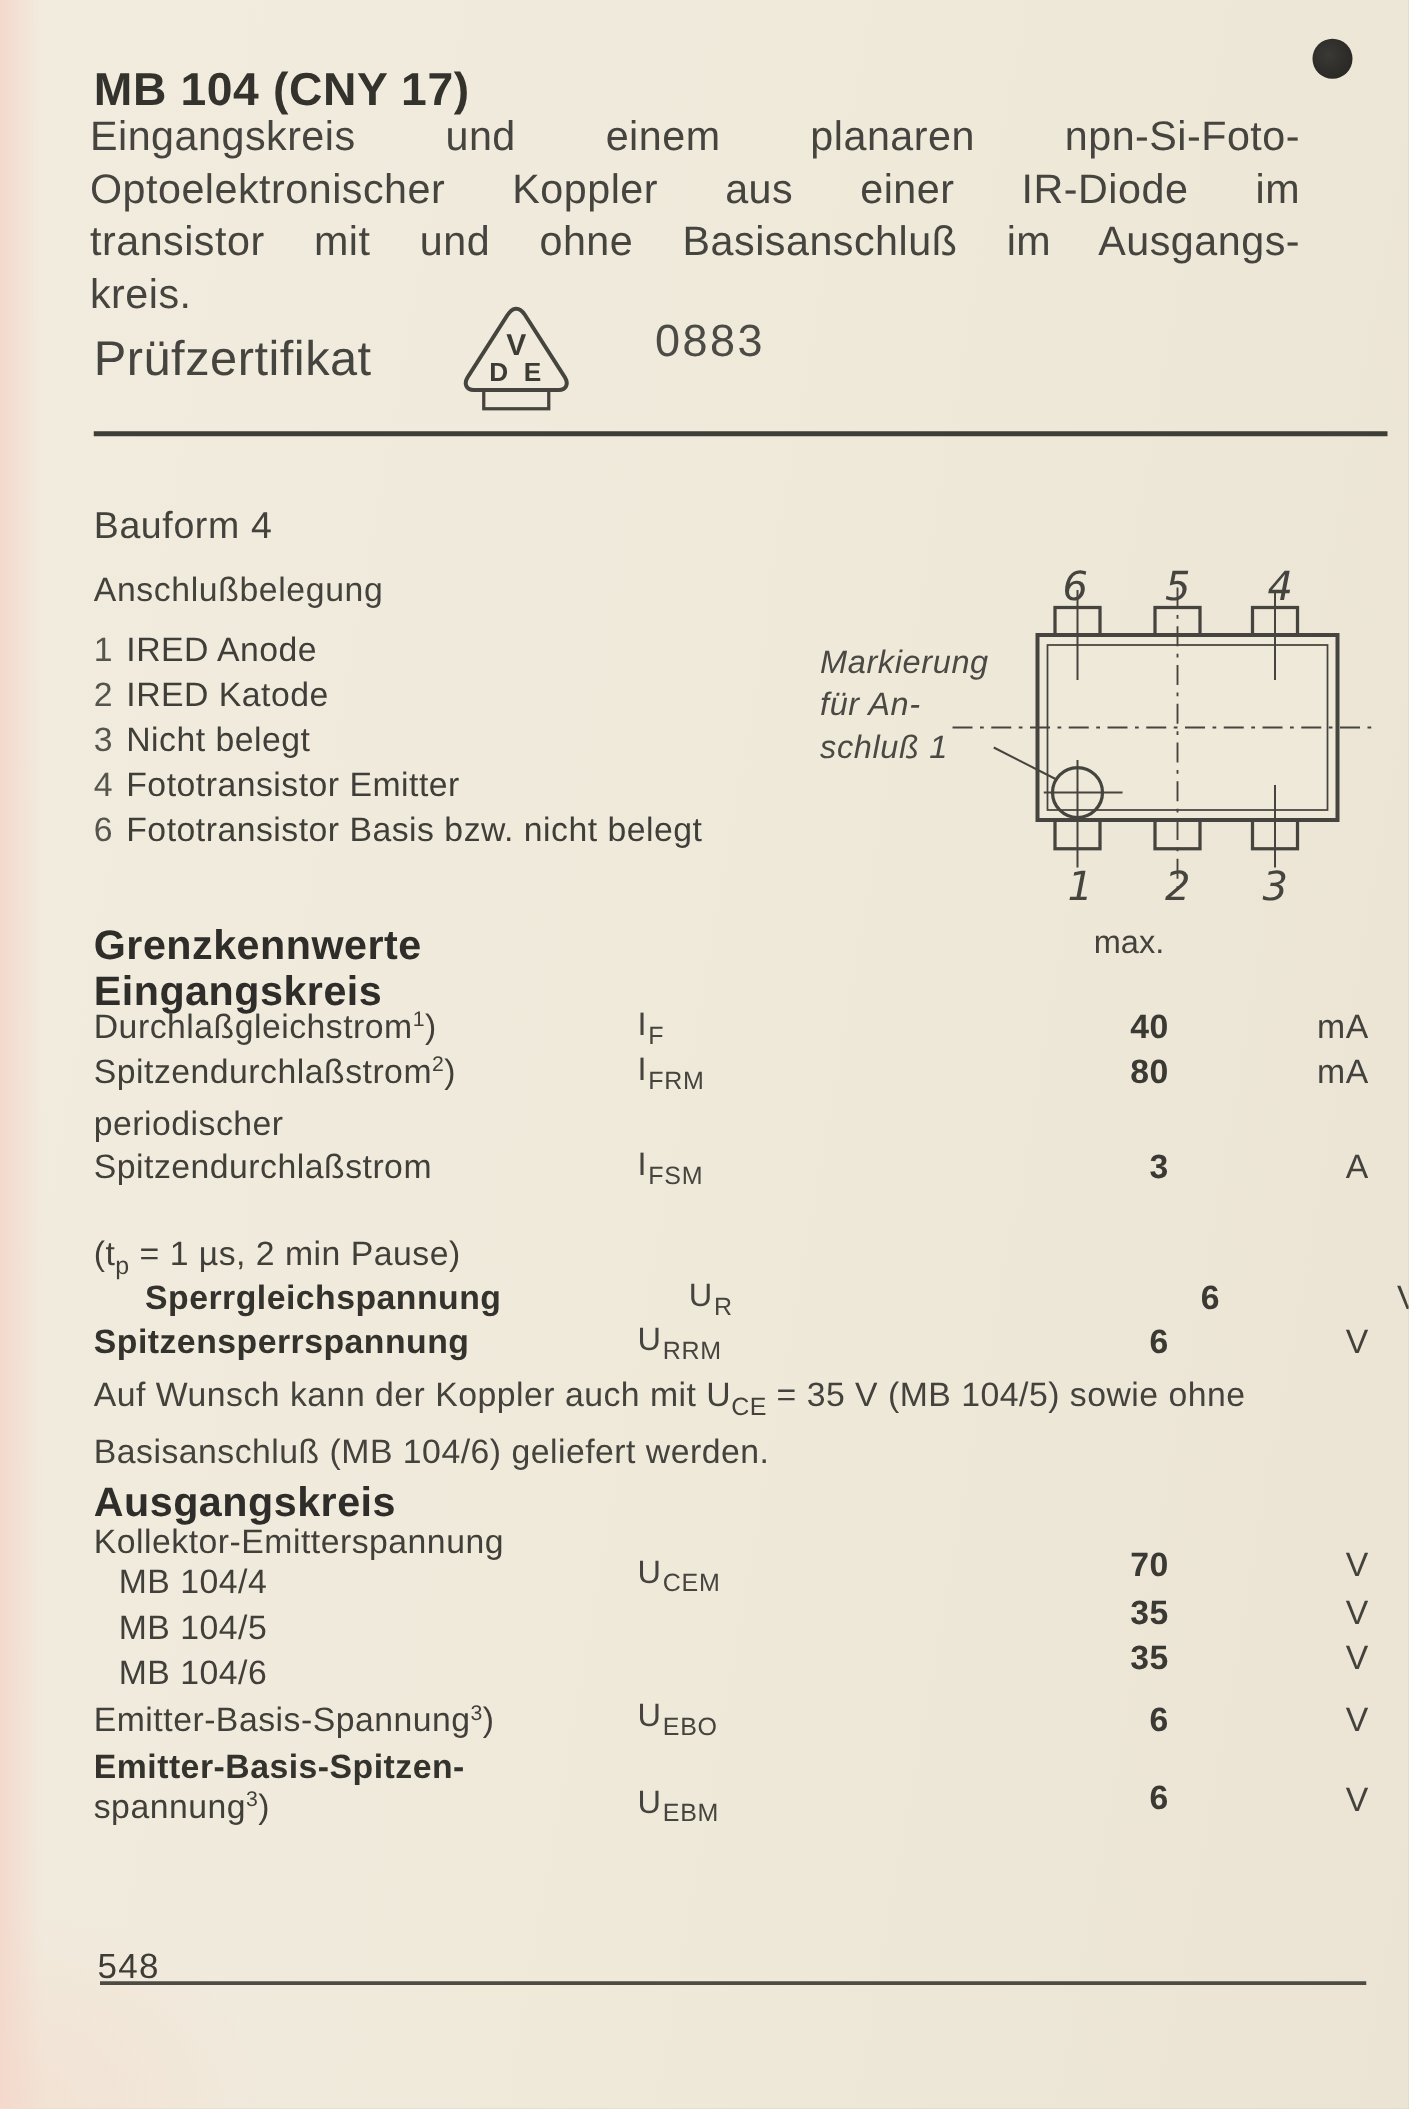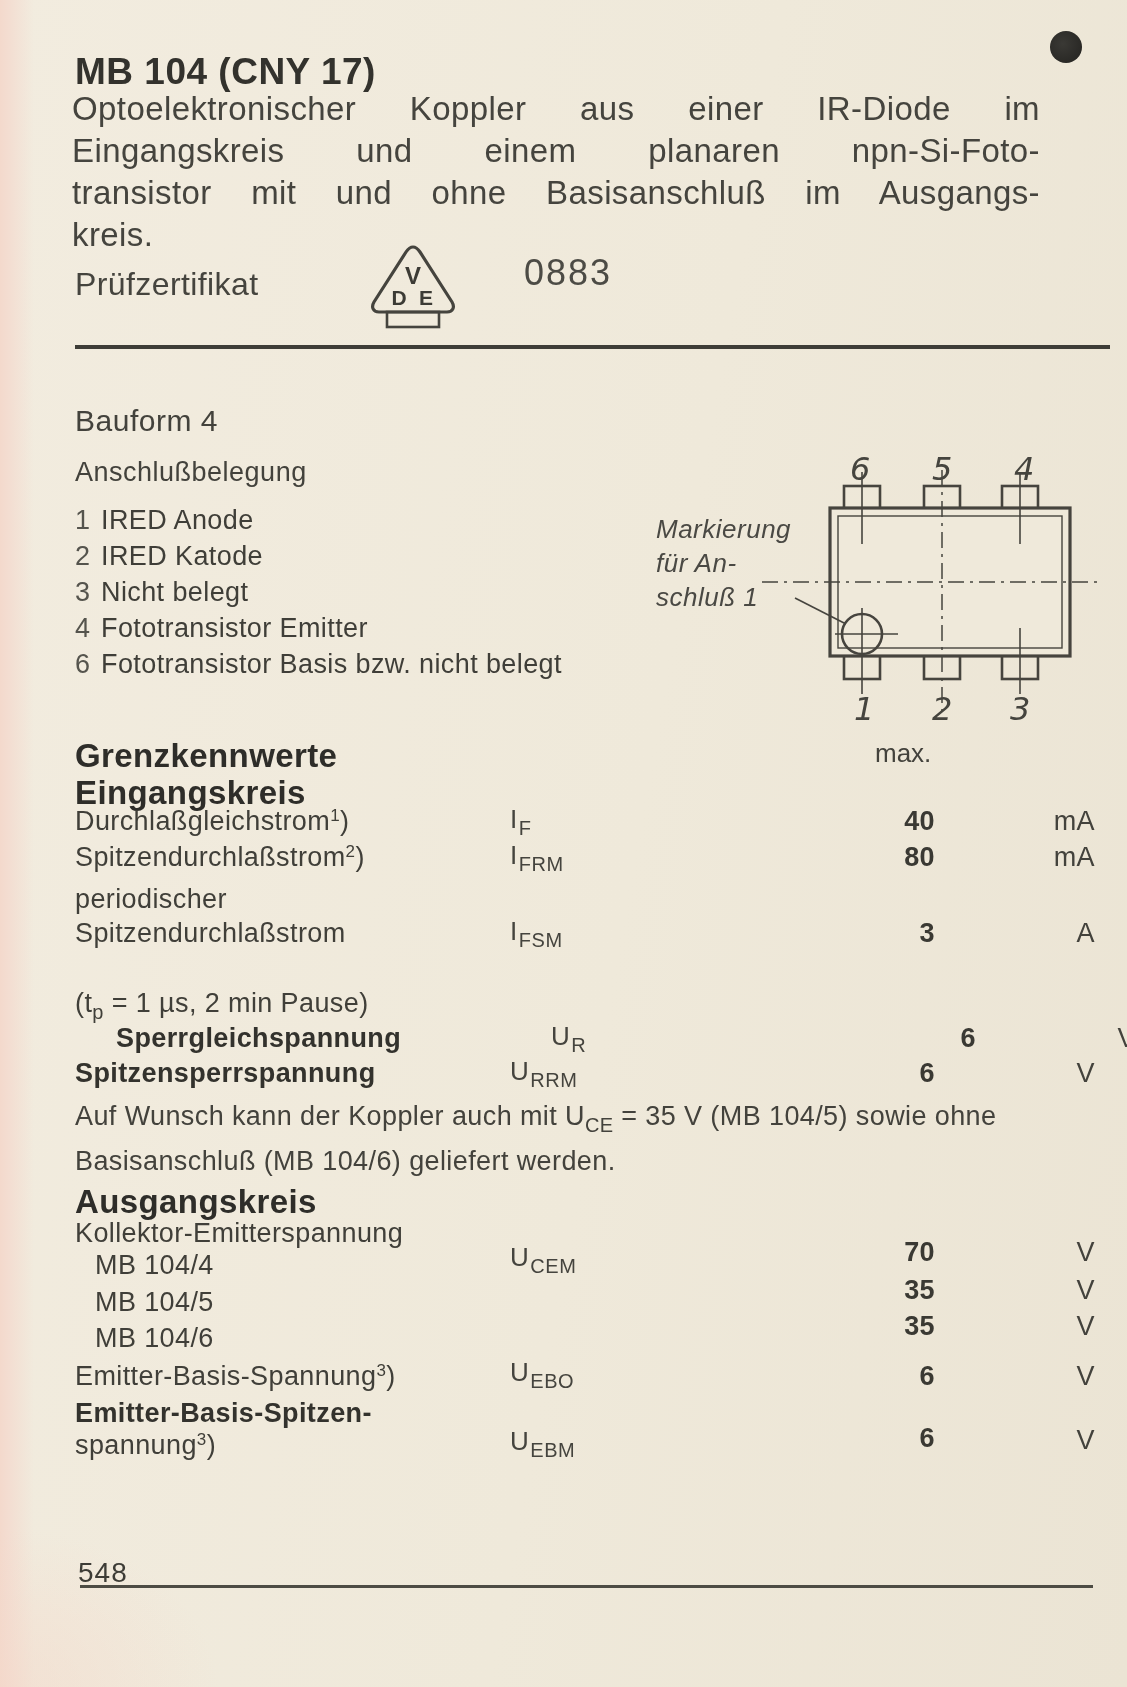--- a/index.html
+++ b/index.html
@@ -19,21 +19,21 @@
   .corner-tint{
     position:absolute;left:0;bottom:0;width:220px;height:160px;
     background:radial-gradient(ellipse at 0% 100%,rgba(244,216,202,.55),rgba(244,216,202,0) 70%);
   }
   .abs{position:absolute;}
   .title{left:75px;top:24px;font-size:37px;font-weight:700;color:#33322d;letter-spacing:.5px;margin-top:27px;}
   .reg-dot{left:1050px;top:31px;width:32px;height:32px;border-radius:50%;
     background:radial-gradient(circle at 40% 40%,#3a3935,#23221f);}
   .para{left:72px;top:88px;width:968px;font-size:33px;line-height:42px;color:#45443e;letter-spacing:.4px;}
   .para .jline{text-align:justify;text-align-last:justify;}
-  .cert-label{left:75px;top:266px;font-size:32px;color:#45443e;letter-spacing:.4px;}
+  .cert-label{left:75px;top:266px;font-size:39px;color:#45443e;letter-spacing:.4px;}
   .vde{left:366px;top:242px;width:94px;height:92px;}
   .cert-num{left:524px;top:252px;font-size:36px;color:#4c4b45;letter-spacing:2px;}
   .rule-top{left:75px;top:345px;width:1035px;height:4px;background:#3e3d37;}
   .rule-bottom{left:80px;top:1585px;width:1013px;height:3px;background:#4d4c44;}
   .bauform{left:75px;top:404px;font-size:30px;color:#43423c;letter-spacing:.5px;}
   .pinout-h{left:75px;top:457px;font-size:27px;color:#43423c;letter-spacing:.5px;}
   .pinlist{left:75px;top:502px;font-size:27px;line-height:36px;letter-spacing:.4px;}
   .pinlist .pin{height:36px;}
   .pinlist .num{display:inline-block;width:26px;color:#55544d;}
   .pinlist .plabel{color:#3f3e38;}
@@ -61,22 +61,22 @@
 <body>
 
 <div class="page">
   <div class="edge-tint"></div>
   <div class="corner-tint"></div>
 
   <div class="abs title">MB 104 (CNY 17)</div>
   <div class="abs reg-dot"></div>
 
   <div class="abs para">
+    <div class="jline">Eingangskreis und einem planaren npn-Si-Foto-</div>
     <div class="jline">Optoelektronischer Koppler aus einer IR-Diode im</div>
-    <div class="jline">Eingangskreis und einem planaren npn-Si-Foto-</div>
     <div class="jline">transistor mit und ohne Basisanschluß im Ausgangs-</div>
     <div>kreis.</div>
   </div>
 
   <div class="abs cert-label">Prüfzertifikat</div>
   <svg class="abs vde" viewBox="0 0 94 92">
     <path d="M47,5 C50,5 52,7 54,10 L86,60 C89,65 87,70 81,70 L13,70 C7,70 5,65 8,60 L40,10 C42,7 44,5 47,5 Z" fill="none" stroke="#45443e" stroke-width="3.2"></path>
     <rect x="21" y="70" width="52" height="15" fill="none" stroke="#45443e" stroke-width="2.6"></rect>
     <text class="vdechar" x="47" y="42" font-size="24" text-anchor="middle">V</text>
     <text class="vdechar" x="33" y="63" font-size="21" text-anchor="middle">D</text>

